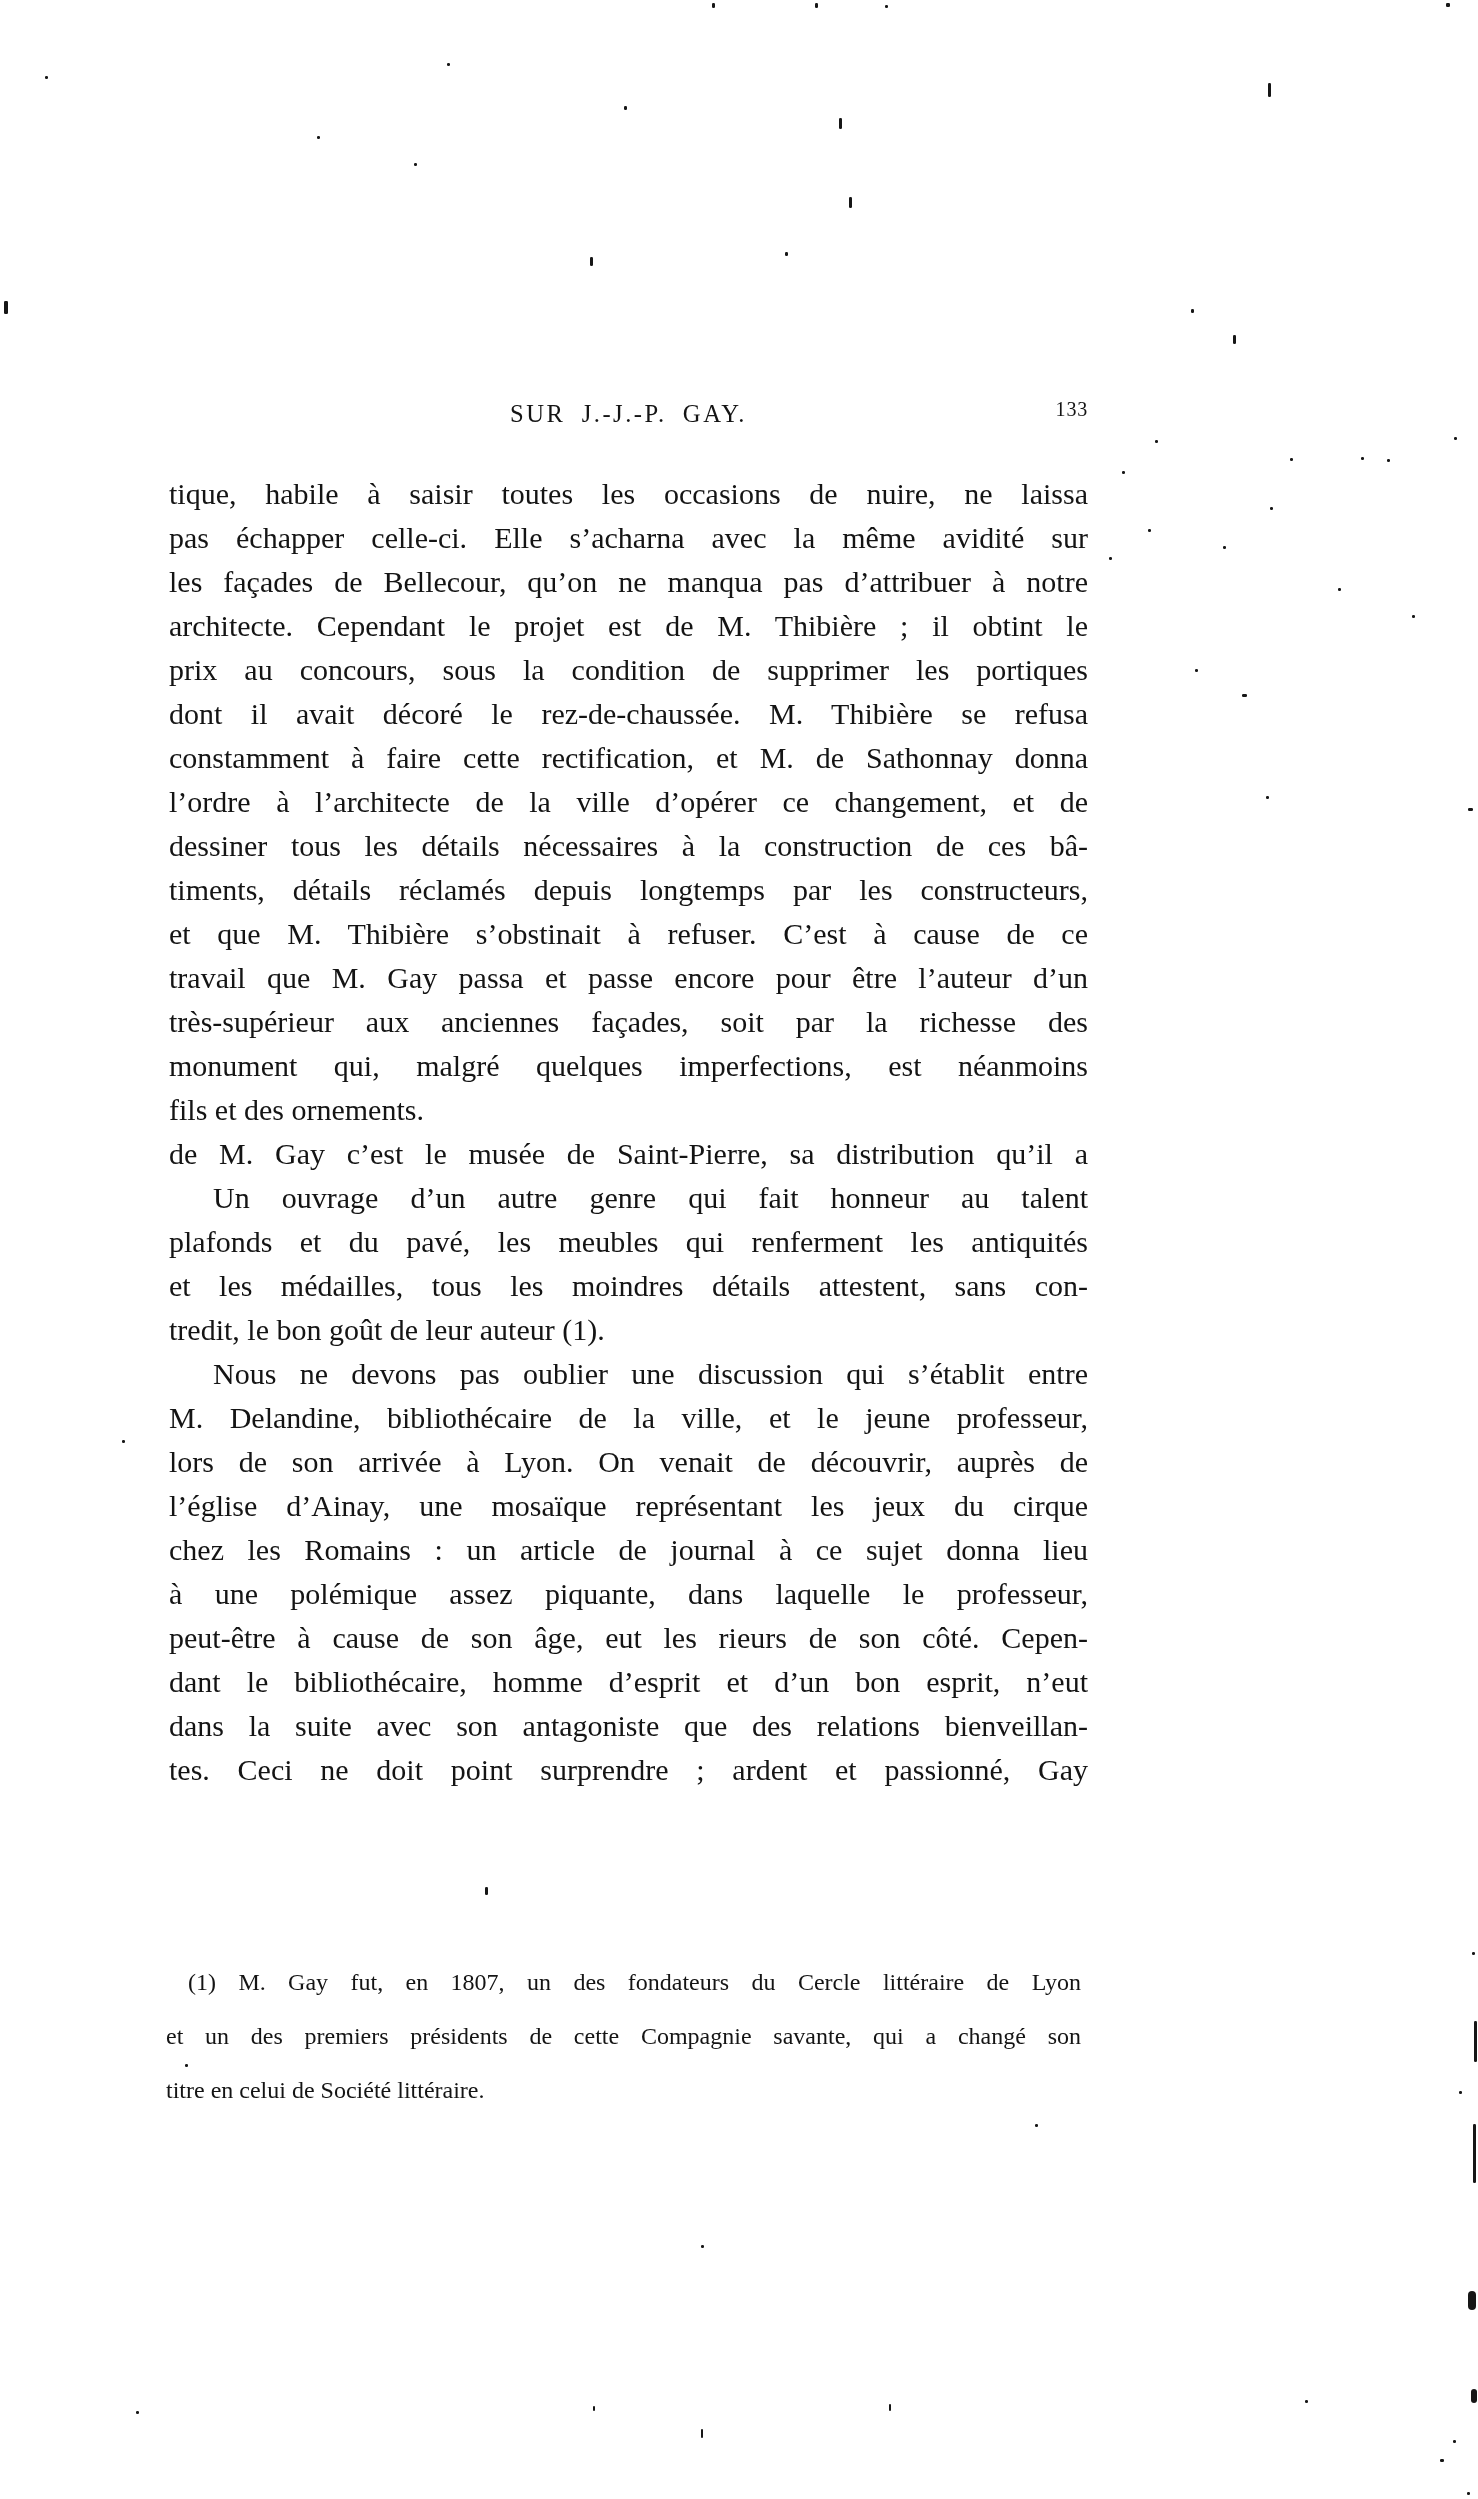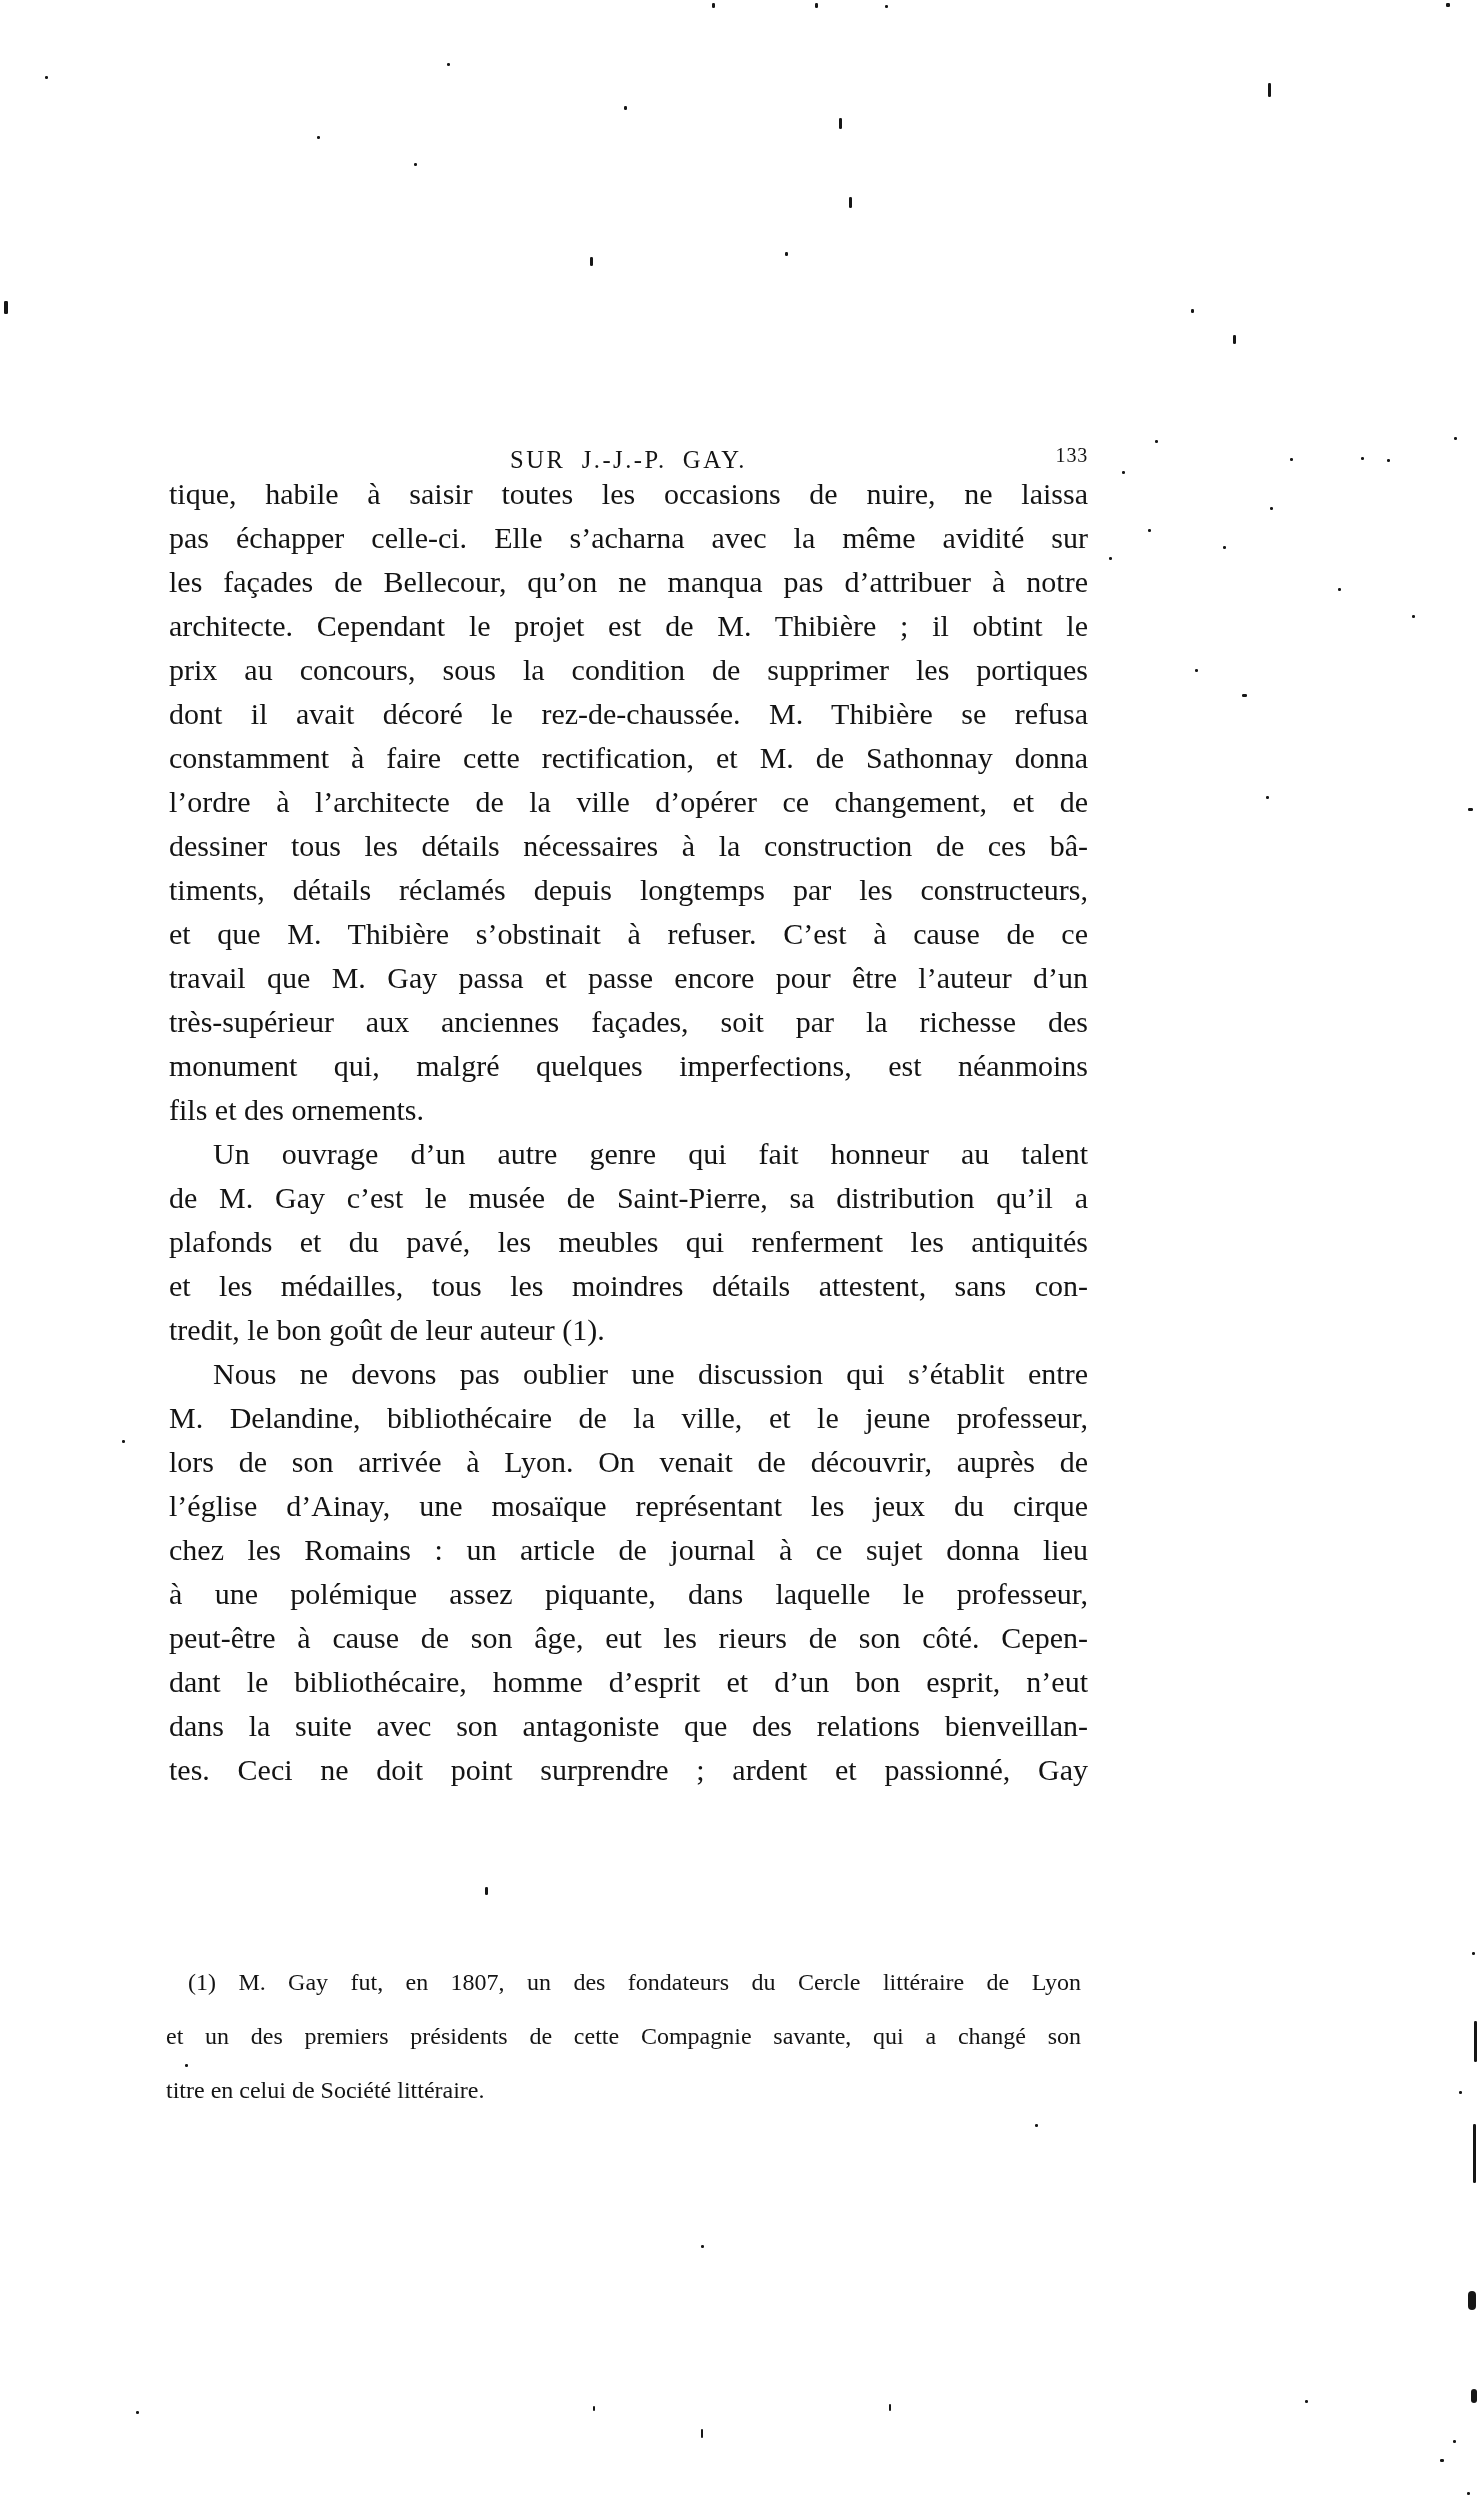--- a/index.html
+++ b/index.html
@@ -9,21 +9,21 @@
     position: relative;
     overflow: hidden;
     font-family: "Liberation Serif", "DejaVu Serif", serif;
     color: #141414;
   }
   .page { position: absolute; inset: 0; background: #ffffff; }
 
   
   .header-row {
     position: absolute;
-    left: 169px; top: 400px; width: 919px; height: 37px; margin-top: 46px;
+    left: 169px; top: 400px; width: 919px; height: 37px;
   }
   .header-title {
     position: absolute; left: 0; right: 0; top: 0;
     text-align: center;
     font-size: 24.6px; letter-spacing: 2.5px; word-spacing: 7.6px;
     white-space: nowrap;
   }
   .page-number {
     position: absolute; right: 0; top: -1.7px;
     font-size: 20px; letter-spacing: 0.8px;
@@ -76,22 +76,22 @@
       <div class="line">dont il avait décoré le rez-de-chaussée. M. Thibière se refusa</div>
       <div class="line">constamment à faire cette rectification, et M. de Sathonnay donna</div>
       <div class="line">l’ordre à l’architecte de la ville d’opérer ce changement, et de</div>
       <div class="line">dessiner tous les détails nécessaires à la construction de ces bâ-</div>
       <div class="line">timents, détails réclamés depuis longtemps par les constructeurs,</div>
       <div class="line">et que M. Thibière s’obstinait à refuser. C’est à cause de ce</div>
       <div class="line">travail que M. Gay passa et passe encore pour être l’auteur d’un</div>
       <div class="line">très-supérieur aux anciennes façades, soit par la richesse des</div>
       <div class="line">monument qui, malgré quelques imperfections, est néanmoins</div>
       <div class="line flush">fils et des ornements.</div>
+      <div class="line">de M. Gay c’est le musée de Saint-Pierre, sa distribution qu’il a</div>
       <div class="line indent">Un ouvrage d’un autre genre qui fait honneur au talent</div>
-      <div class="line">de M. Gay c’est le musée de Saint-Pierre, sa distribution qu’il a</div>
       <div class="line">plafonds et du pavé, les meubles qui renferment les antiquités</div>
       <div class="line">et les médailles, tous les moindres détails attestent, sans con-</div>
       <div class="line flush">tredit, le bon goût de leur auteur (1).</div>
       <div class="line indent">Nous ne devons pas oublier une discussion qui s’établit entre</div>
       <div class="line">M. Delandine, bibliothécaire de la ville, et le jeune professeur,</div>
       <div class="line">lors de son arrivée à Lyon. On venait de découvrir, auprès de</div>
       <div class="line">l’église d’Ainay, une mosaïque représentant les jeux du cirque</div>
       <div class="line">chez les Romains : un article de journal à ce sujet donna lieu</div>
       <div class="line">à une polémique assez piquante, dans laquelle le professeur,</div>
       <div class="line">peut-être à cause de son âge, eut les rieurs de son côté. Cepen-</div>

